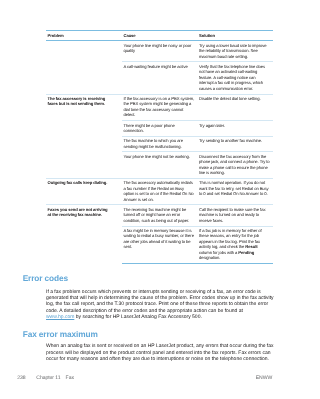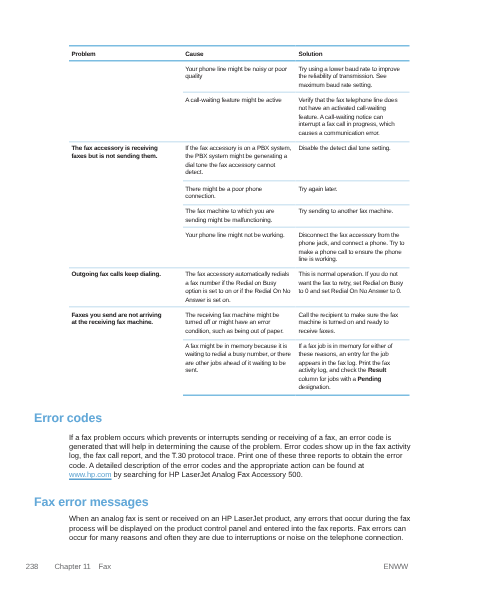--- a/index.html
+++ b/index.html
@@ -104,20 +104,20 @@
             <td class="cell c2 sep">A fax might be in memory because it is waiting to redial a busy number, or there are other jobs ahead of it waiting to be sent.</td>
             <td class="cell c3 sep">If a fax job is in memory for either of these reasons, an entry for the job appears in the fax log. Print the fax activity log, and check the <b class="rb">Result</b> column for jobs with a <b class="rb">Pending</b> designation.</td>
           </tr>
         </tbody>
     </table>
   </div>
 
   <h2 class="sec" id="sec0h">Error codes</h2>
   <p class="body" id="sec0p">If a fax problem occurs which prevents or interrupts sending or receiving of a fax, an error code is generated that will help in determining the cause of the problem. Error codes show up in the fax activity log, the fax call report, and the T.30 protocol trace. Print one of these three reports to obtain the error code. A detailed description of the error codes and the appropriate action can be found at <span class="nb"><a class="lnk">www.hp.com</a> by</span> searching for HP LaserJet Analog Fax Accessory 500.</p>
 
-  <h2 class="sec" id="sec1h">Fax error messages</h2>
+  <h2 class="sec" id="sec1h">Fax error maximum</h2>
   <p class="body" id="sec1p">When an analog fax is sent or received on an HP LaserJet product, any errors that occur during the fax process will be displayed on the product control panel and entered into the fax reports. Fax errors can occur for many reasons and often they are due to interruptions or noise on the telephone connection.</p>
 
   <div class="foot" id="fnum">238</div>
   <div class="foot" id="fchap">Chapter 11</div>
   <div class="foot" id="fsec">Fax</div>
   <div class="foot" id="fbrand">ENWW</div>
 </div>
 
 </body></html>

